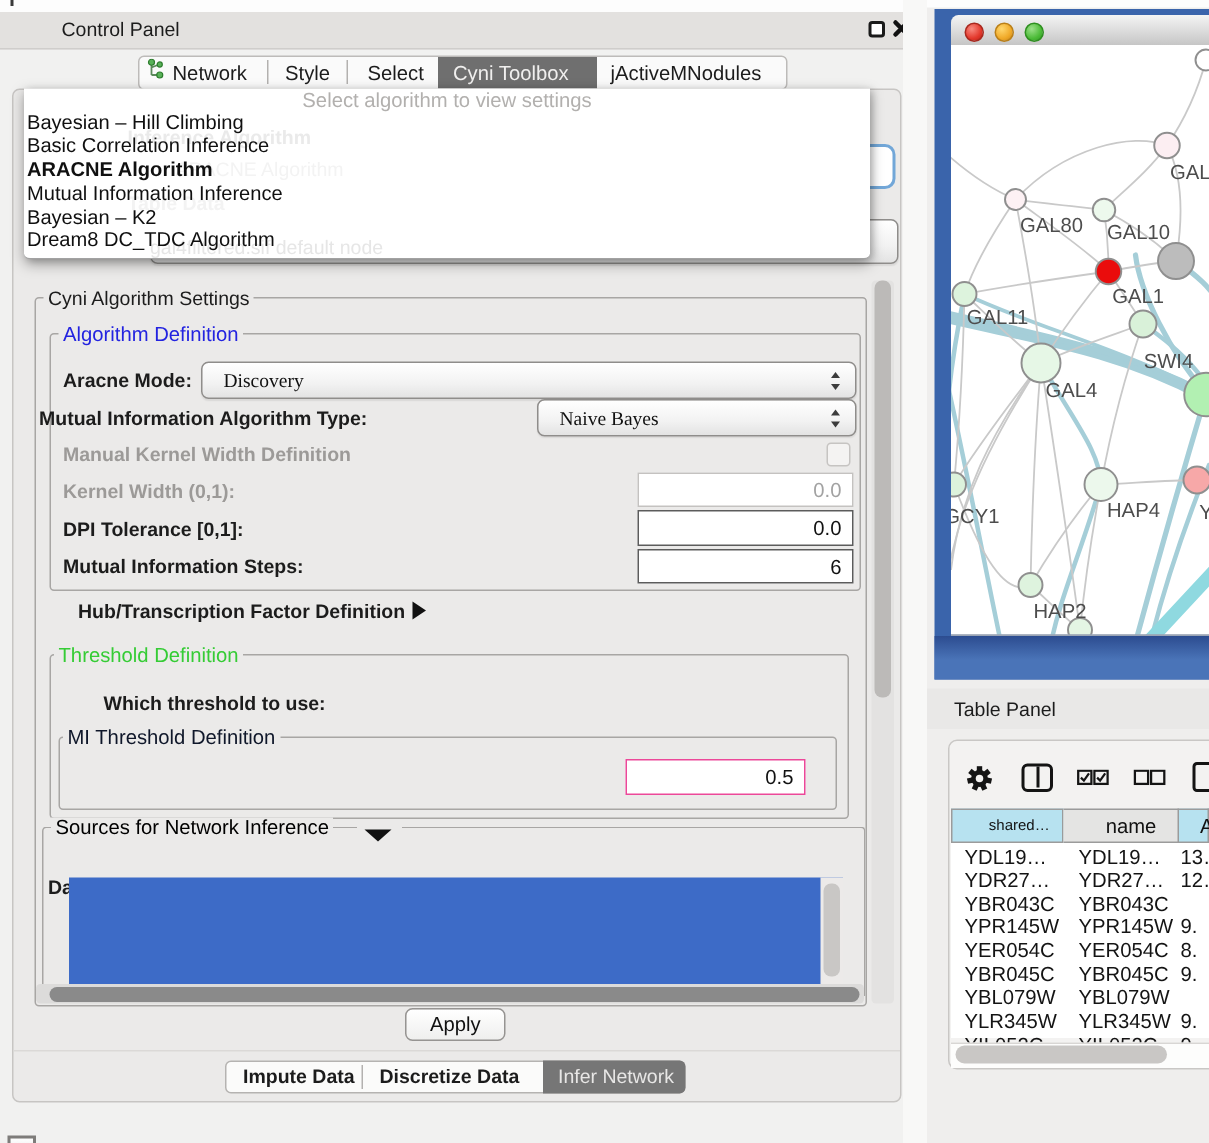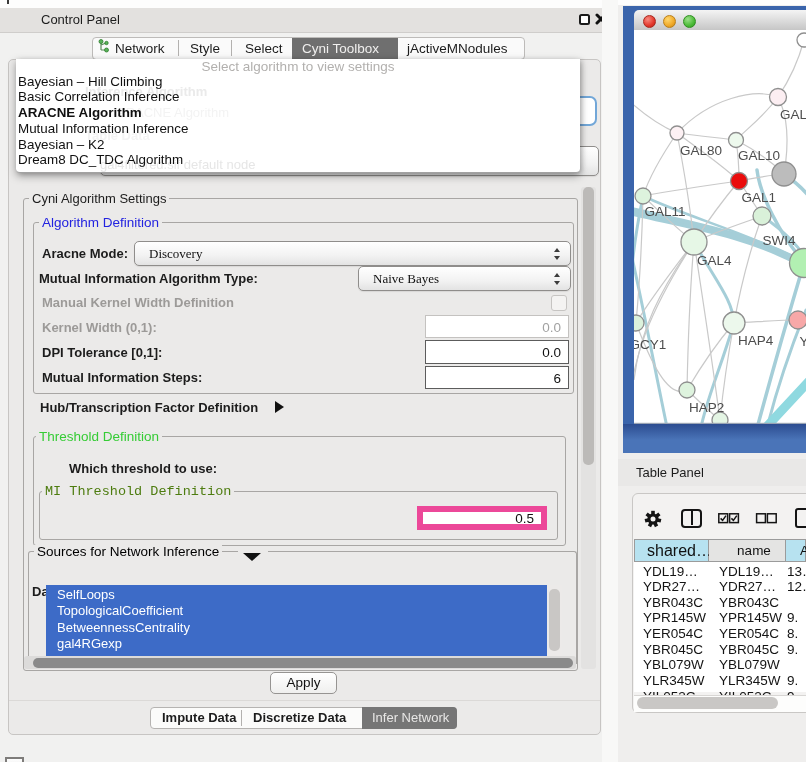--- a/index.html
+++ b/index.html
@@ -57,21 +57,21 @@
   <div class="grplbl" style="left:29px;top:192px;color:#1c1c1c;font-size:13px;">Cyni Algorithm Settings</div>
 
   <div class="grp" style="left:33px;top:222px;width:539px;height:170px;"></div>
   <div class="grplbl" style="left:39px;top:216px;color:#2323e0;font-size:13.5px;">Algorithm Definition</div>
 
   <div class="abs lbl bold" style="left:42px;top:246px;">Aracne Mode:</div>
   <div class="combo" style="left:134px;top:241px;width:435px;height:23px;">
       <span class="ctext">Discovery</span>
       <span class="spin"></span>
     </div>
-  <div class="abs lbl bold" style="left:39px;top:271px;text-align:right;">Mutual Information Algorithm Type:</div>
+  <div class="abs lbl bold" style="left:26px;top:271px;text-align:right;">Mutual Information Algorithm Type:</div>
   <div class="combo" style="left:358px;top:266px;width:211px;height:23px;">
       <span class="ctext">Naive Bayes</span>
       <span class="spin"></span>
     </div>
 
   <div class="abs lbl bold" style="left:42px;top:295px;color:#9c9a98;">Manual Kernel Width Definition</div>
   <div class="abs" style="left:551px;top:295px;width:14px;height:14px;border:1px solid #c6c4c2;border-radius:3px;background:#f4f3f2;"></div>
 
   <div class="abs lbl bold" style="left:42px;top:320px;color:#9c9a98;">Kernel Width (0,1):</div>
   <div class="field" style="left:425px;top:315px;width:144px;height:23px;border:1px solid #c4c2c0;box-sizing:border-box;">
@@ -81,40 +81,39 @@
   <div class="abs lbl bold" style="left:42px;top:345px;">DPI Tolerance [0,1]:</div>
   <div class="field" style="left:425px;top:340px;width:144px;height:24px;border:1.5px solid #5c5c5c;box-sizing:border-box;">
       <span class="fval">0.0</span>
     </div>
 
   <div class="abs lbl bold" style="left:42px;top:370px;">Mutual Information Steps:</div>
   <div class="field" style="left:425px;top:366px;width:144px;height:23px;border:1.5px solid #5c5c5c;box-sizing:border-box;">
       <span class="fval">6</span>
     </div>
 
-  <div class="abs lbl bold" style="left:40px;top:400px;text-align:right;">Hub/Transcription Factor Definition</div>
+  <div class="abs lbl bold" style="left:52px;top:400px;text-align:right;">Hub/Transcription Factor Definition</div>
   <div class="abs" style="left:275px;top:401px;width:0;height:0;border-top:6px solid transparent;border-bottom:6px solid transparent;border-left:9px solid #111;"></div>
 
   <div class="grp" style="left:33px;top:436px;width:531px;height:108px;"></div>
   <div class="grplbl" style="left:36px;top:430px;color:#35cc35;font-size:13.5px;">Threshold Definition</div>
   <div class="abs lbl bold" style="left:69px;top:461px;">Which threshold to use:</div>
 
   <div class="grp" style="left:39px;top:491px;width:517px;height:47px;"></div>
-  <div class="grplbl" style="left:42px;top:485px;color:#4d7c0f;font-size:13.5px;font-family:Liberation Mono, monospace;">MI Threshold Definition</div>
-  <div class="field" style="left:417px;top:506px;width:130px;height:24px;border:6px solid #ec4899;box-sizing:border-box;">
+  <div class="grplbl" style="left:42px;top:485px;color:#0f172a;font-size:13.5px;">MI Threshold Definition</div>
+  <div class="field" style="left:417px;top:506px;width:120px;height:24px;border:1px solid #ec4899;box-sizing:border-box;">
       <span class="fval">0.5</span>
     </div>
 
   <div class="grp" style="left:28px;top:551px;width:547px;height:112px;border-bottom:none;border-bottom-left-radius:0;border-bottom-right-radius:0;"></div>
   <div class="grplbl" style="left:34px;top:545px;font-size:13.5px;">Sources for Network Inference</div>
   <div class="abs" style="left:238px;top:546px;width:30px;height:13px;background:#ebeae9;"></div>
   <div class="abs" style="left:243px;top:552.5px;width:0;height:0;border-left:9.5px solid transparent;border-right:9.5px solid transparent;border-top:8.5px solid #111;"></div>
   <div class="abs lbl bold" style="left:32px;top:584px;">Data Attributes</div>
   <div class="abs" style="left:46px;top:585px;width:516px;height:71px;background:#3d6bc7;"></div>
-  <div class="abs" style="left:57px;top:587px;color:#fff;font-size:13px;line-height:16.3px;white-space:nowrap;">SelfLoops<br>TopologicalCoefficient<br>BetweennessCentrality<br>gal4RGexp</div>
   <div class="abs" style="left:547px;top:585px;width:15px;height:71px;background:#eceae9;"></div>
   <div class="abs" style="left:549px;top:589px;width:11px;height:62px;background:#c9c7c5;border-radius:5px;"></div>
 
   <div class="abs" style="left:24px;top:656px;width:552px;height:13px;background:#dcdbda;border-radius:3px;"></div>
   <div class="abs" style="left:33px;top:657.5px;width:540px;height:10px;background:#8a8a8a;border-radius:5px;"></div>
 
   <div class="abs" style="left:581px;top:187px;width:15px;height:482px;background:#e3e2e1;border-radius:3px;"></div>
   <div class="abs" style="left:583px;top:187px;width:11px;height:278px;background:#bcbab8;border-radius:5px;"></div>
 
   <div class="abs" style="left:270px;top:672px;width:67px;height:22px;border:1px solid #969492;border-radius:5px;background:linear-gradient(#ffffff,#efefee);box-sizing:border-box;text-align:center;">
@@ -265,21 +264,21 @@
       <rect x="11.6" y="0.8" width="8.8" height="8.8"></rect>
       <rect x="38.6" y="0.8" width="8.8" height="8.8"></rect>
       <rect x="49.4" y="0.8" width="8.8" height="8.8"></rect>
       <path d="M2.6 5.4 L4.6 7.4 L8 2.6"></path>
       <path d="M13.4 5.4 L15.4 7.4 L18.8 2.6"></path>
     </g>
   </svg>
   <div class="abs" style="left:795px;top:508px;width:16px;height:20px;border:2.6px solid #141414;border-radius:3px;box-sizing:border-box;background:#f3f2f1;"></div>
 
   <div class="abs" style="left:634px;top:539px;width:172px;height:153px;background:#ffffff;"></div>
-  <div class="abs" style="left:634px;top:539px;width:75px;height:23px;background:#b7e2f0;border:1px solid #9b9b9b;box-sizing:border-box;text-align:center;"><span style="font-size:16px;line-height:21px;color:#111;position:relative;left:8px;">shared…</span></div>
+  <div class="abs" style="left:634px;top:539px;width:75px;height:23px;background:#b7e2f0;border:1px solid #9b9b9b;box-sizing:border-box;text-align:center;"><span style="font-size:10px;line-height:21px;color:#111;position:relative;left:8px;">shared…</span></div>
   <div class="abs" style="left:709px;top:539px;width:77px;height:23px;background:#e4e4e3;border:1px solid #9b9b9b;border-left:none;box-sizing:border-box;text-align:center;"><span style="font-size:13.5px;line-height:21px;color:#111;position:relative;left:7px;">name</span></div>
   <div class="abs" style="left:786px;top:539px;width:20px;height:23px;background:#b7e2f0;border:1px solid #9b9b9b;border-left:none;box-sizing:border-box;">
       <span style="position:absolute;left:14px;top:3px;font-size:13.5px;color:#111;">A</span>
     </div>
   <div class="abs" style="left:643px;top:563.5px;font-size:13.5px;line-height:15.65px;color:#141414;white-space:nowrap;">YDL19…<br>YDR27…<br>YBR043C<br>YPR145W<br>YER054C<br>YBR045C<br>YBL079W<br>YLR345W<br>YIL052C</div>
   <div class="abs" style="left:719px;top:563.5px;font-size:13.5px;line-height:15.65px;color:#141414;white-space:nowrap;">YDL19…<br>YDR27…<br>YBR043C<br>YPR145W<br>YER054C<br>YBR045C<br>YBL079W<br>YLR345W<br>YIL052C</div>
   <div class="abs" style="left:787px;top:563.5px;font-size:13.5px;line-height:15.65px;color:#141414;white-space:nowrap;">13…<br>12…<br>&nbsp;<br>9.<br>8.<br>9.<br>&nbsp;<br>9.<br>9.</div>
 
   <div class="abs" style="left:634px;top:695px;width:172px;height:16px;background:#fdfdfc;border-top:1px solid #d8d6d4;"></div>
   <div class="abs" style="left:637px;top:697px;width:141px;height:12px;background:#c9c7c5;border-radius:6px;"></div>

